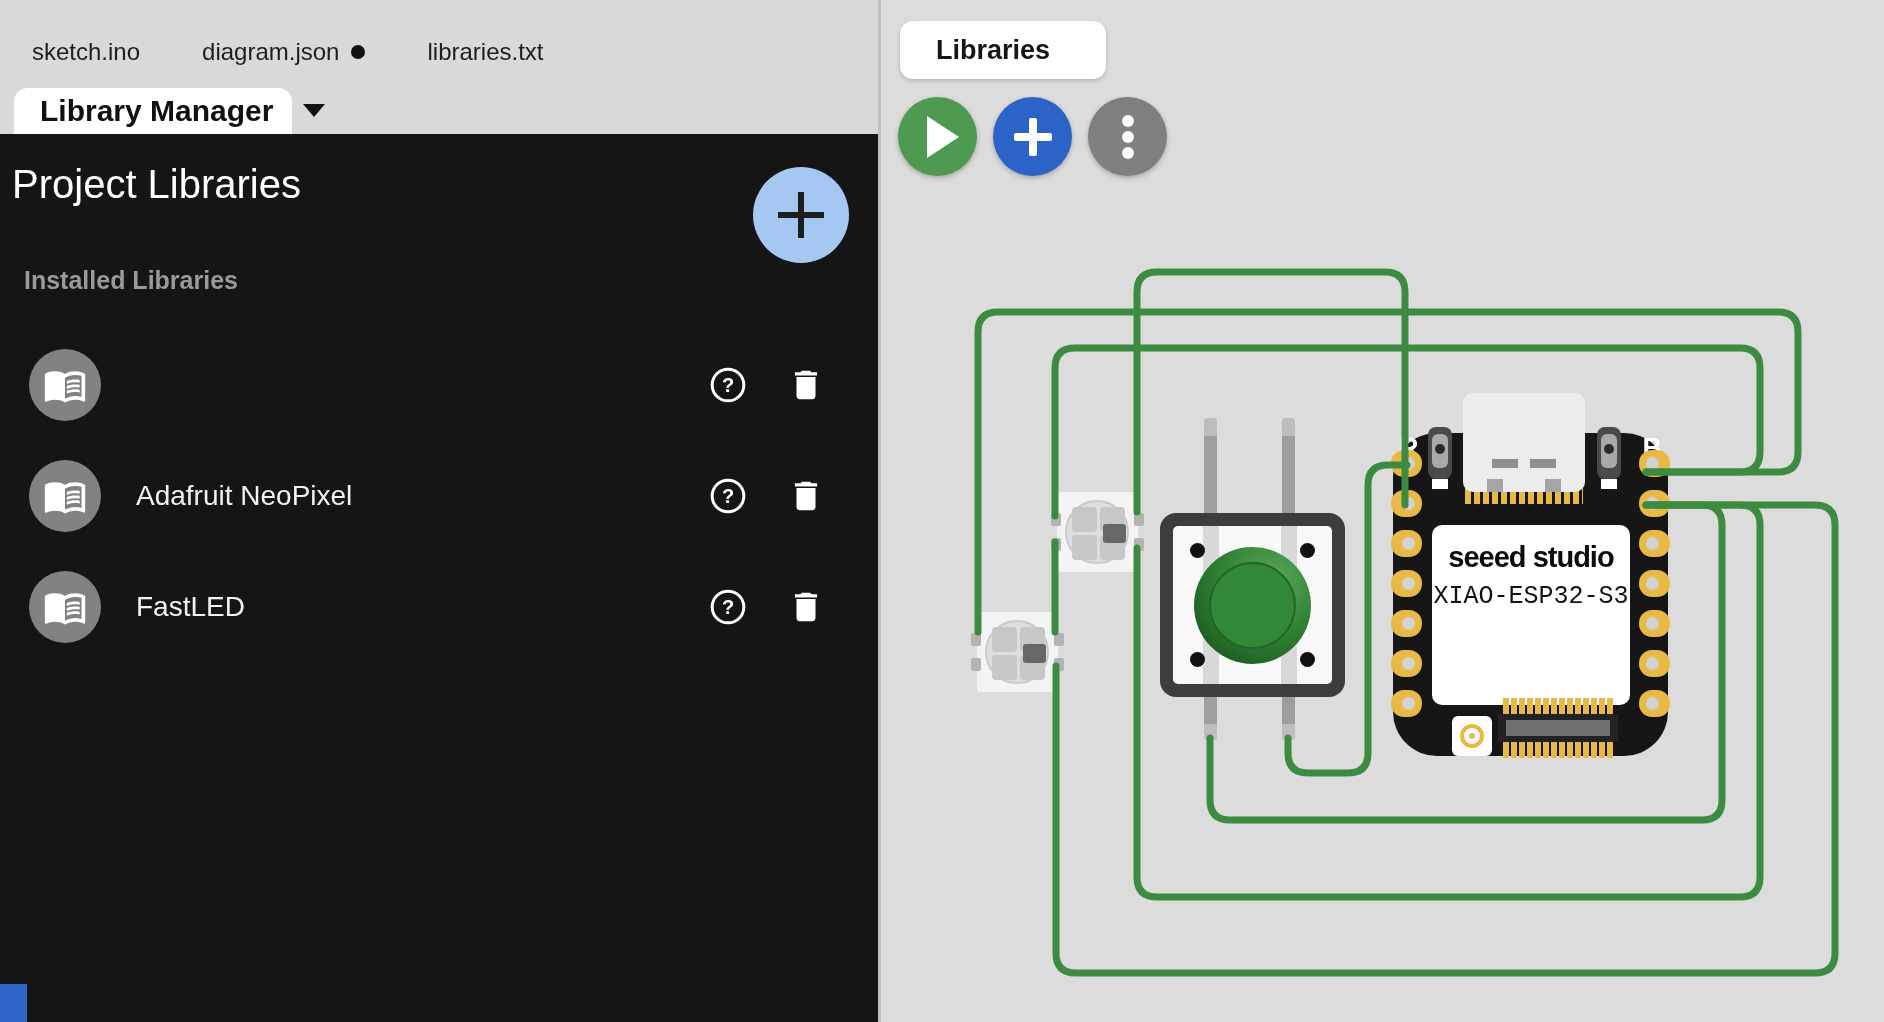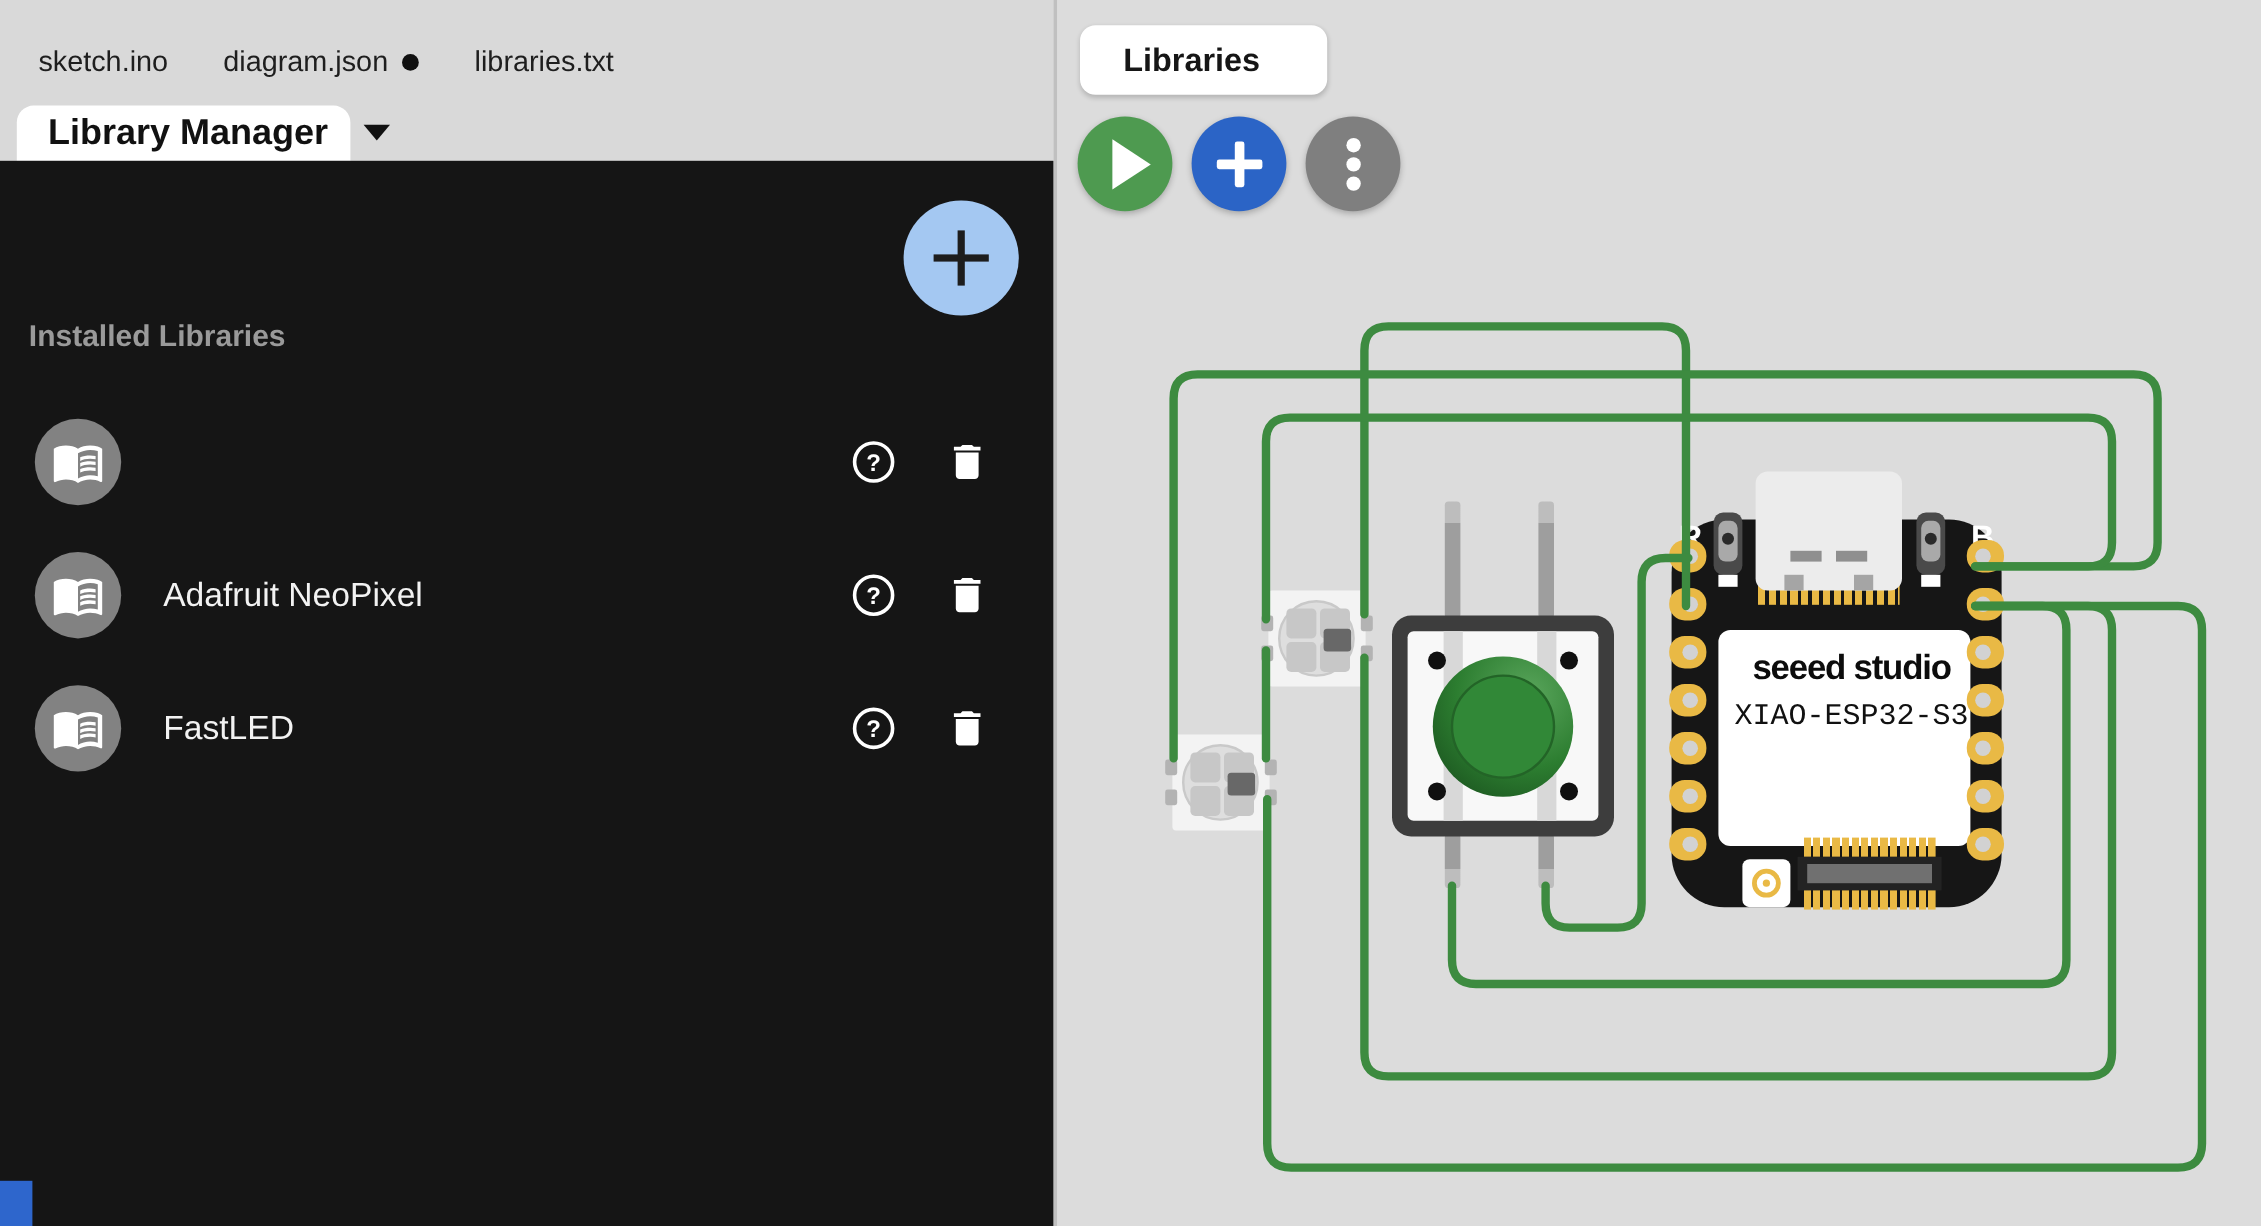--- a/index.html
+++ b/index.html
@@ -1,21 +1,21 @@
 <!DOCTYPE html>
 <html><head>
 <meta charset="utf-8">
 <style>
   html,body{margin:0;padding:0;}
   body{width:1884px;height:1022px;overflow:hidden;background:#dcdcdc;font-family:"Liberation Sans",sans-serif;position:relative;}
   .abs{position:absolute;}
 
   
   #file-tabs{left:0;top:0;width:878px;height:134px;background:#d9d9d9;}
-  .file-tab-row{position:absolute;left:32px;top:38px;display:flex;gap:46px;align-items:center;}
+  .file-tab-row{position:absolute;left:32px;top:38px;display:flex;gap:62px;align-items:center;}
   .file-tab{font-size:24px;color:#1e1e1e;display:flex;align-items:center;gap:12px;cursor:pointer;}
   .dirty-dot{width:14px;height:14px;border-radius:50%;background:#111;display:inline-block;}
 
   
   #lm-tab{left:14px;top:88px;width:278px;height:46px;background:#fff;border-radius:14px 14px 0 0;display:flex;align-items:center;padding-left:26px;box-sizing:border-box;}
   #lm-tab span{font-size:30px;font-weight:bold;color:#111;}
   #lm-chevron{left:303px;top:104px;width:0;height:0;border-left:11px solid transparent;border-right:11px solid transparent;border-top:13px solid #111;cursor:pointer;}
 
   
   #lib-panel{left:0;top:134px;width:878px;height:888px;background:#151515;}
@@ -66,21 +66,21 @@
   #xiao{left:1393px;top:433px;width:275px;height:323px;background:#161616;border-radius:44px;}
   #xiao .corner-label{position:absolute;top:0px;font-size:27px;font-weight:800;color:#fff;}
   .mcu-btn{position:absolute;top:-6px;width:24px;height:52px;background:#4a4a4a;border-radius:8px;}
   .mcu-btn .in{position:absolute;left:4px;top:7px;width:16px;height:34px;background:#a9a9a9;border-radius:6px;}
   .mcu-btn .pt{position:absolute;left:7px;top:17px;width:10px;height:10px;border-radius:50%;background:#2a2a2a;}
   .mcu-notch{position:absolute;top:46px;width:16px;height:10px;background:#fff;}
   #usb-teeth{position:absolute;left:72px;top:53px;width:118px;height:18px;background:repeating-linear-gradient(90deg,#e9b945 0 6px,transparent 6px 9px);}
   #usb{position:absolute;left:70px;top:-40px;width:122px;height:99px;background:#ececec;border-radius:10px;}
   #usb .dash{position:absolute;top:66px;width:26px;height:9px;background:#8f8f8f;}
   #usb .tab{position:absolute;top:86px;width:16px;height:13px;background:#a5a5a5;}
-  #label-card{position:absolute;left:39px;top:92px;width:198px;height:180px;background:#fff;border-radius:10px;text-align:center;padding-left:12px;}
+  #label-card{position:absolute;left:39px;top:92px;width:198px;height:180px;background:#fff;border-radius:10px;text-align:center;}
   #brand{margin-top:16px;font-size:29px;font-weight:800;letter-spacing:-1px;color:#0c0c0c;}
   #model{margin-top:8px;font-size:25px;font-weight:500;color:#111;font-family:Liberation Mono, monospace;}
   #marks{margin-top:10px;display:flex;justify-content:space-between;padding:0 16px;}
   .mark{font-size:34px;font-weight:700;color:#111;}
   #antenna{position:absolute;left:59px;top:283px;width:40px;height:40px;background:#fff;border-radius:6px;}
   #antenna .ring{position:absolute;left:8px;top:8px;width:24px;height:24px;border:4px solid #e9b945;border-radius:50%;box-sizing:border-box;}
   #antenna .dot{position:absolute;left:17px;top:17px;width:6px;height:6px;border-radius:50%;background:#e9b945;left:17px;}
   .btm-teeth{position:absolute;left:110px;width:110px;height:16px;background:repeating-linear-gradient(90deg,#e9b945 0 6px,transparent 6px 8px);}
   #btm-body{position:absolute;left:105px;top:281px;width:120px;height:28px;background:#232323;}
   #btm-body .in{position:absolute;left:8px;top:6px;width:104px;height:16px;background:#707070;}
@@ -106,20 +106,21 @@
         <span>libraries.txt</span>
       </div>
   </div>
 </div>
 <div class="abs" id="lm-tab">
   <span>Library Manager</span>
 </div>
 <div class="abs" id="lm-chevron"></div>
 
 <div class="abs" id="lib-panel">
+  <div class="abs" id="lib-title">Project Libraries</div>
   <div class="abs" id="lib-fab">
     <div class="ph"></div>
     <div class="pv"></div>
   </div>
   <div class="abs" id="lib-section">Installed Libraries</div>
 
   <div class="lib-row" style="top:203px;">
     <div class="lib-avatar">
       <svg width="44" height="44" viewBox="0 0 24 24">
           <path fill="#fff" d="M21 5c-1.11-.35-2.33-.5-3.5-.5-1.95 0-4.05.4-5.5 1.5-1.45-1.1-3.55-1.5-5.5-1.5S2.45 4.9 1 6v14.65c0 .25.25.5.5.5.1 0 .15-.05.25-.05C3.1 20.45 5.05 20 6.5 20c1.95 0 4.05.4 5.5 1.5 1.35-.85 3.8-1.5 5.5-1.5 1.65 0 3.35.3 4.75 1.05.1.05.15.05.25.05.25 0 .5-.25.5-.5V6c-.6-.45-1.25-.75-2-1zm0 13.5c-1.1-.35-2.3-.5-3.5-.5-1.7 0-4.15.65-5.5 1.5V8c1.35-.85 3.8-1.5 5.5-1.5 1.2 0 2.4.15 3.5.5v11.5z"></path>

